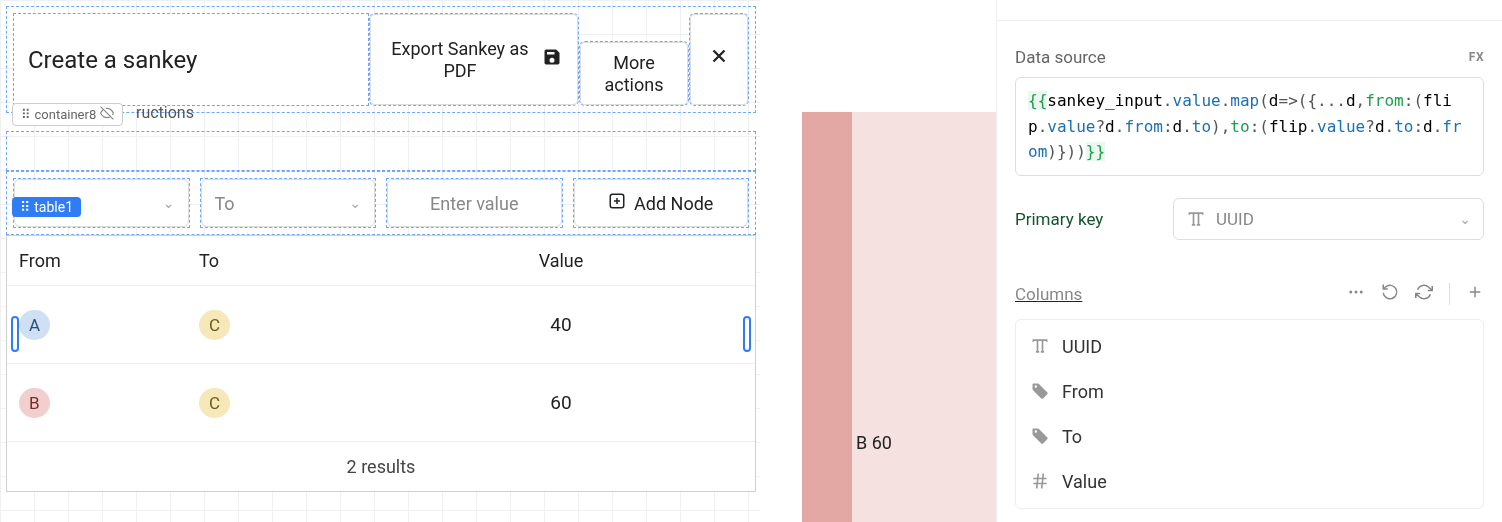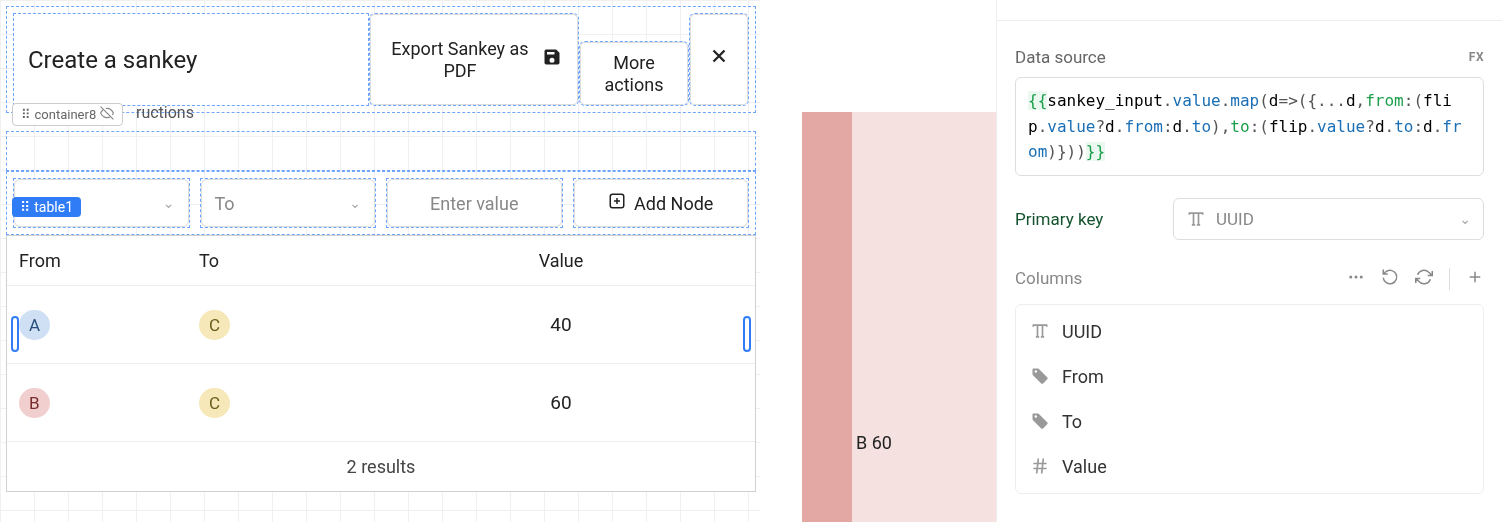--- a/index.html
+++ b/index.html
@@ -279,23 +279,24 @@
     align-items: center;
     padding: 0 12px;
     gap: 10px;
     color: #333;
     font-size: 17px;
     justify-content: space-between;
   }
   .pk-select .left { display: flex; align-items: center; gap: 10px; color: #888; }
   .cols-head {
     display: flex;
-    align-items: flex-start;
+    align-items: center;
     justify-content: space-between;
-    margin-top: 28px;
+    margin-top: 43px;
+    text-decoration: underline;
   }
   .cols-head .lbl { color: #888; font-size: 17px; }
   .cols-head .icons { display: flex; align-items: center; gap: 16px; color: #888; }
   .cols-head .icons .sep { width: 1px; height: 22px; background: #ddd; }
   .col-list {
     margin-top: 14px;
     border: 1px solid #eee;
     border-radius: 6px;
     padding: 4px 0;
   }

